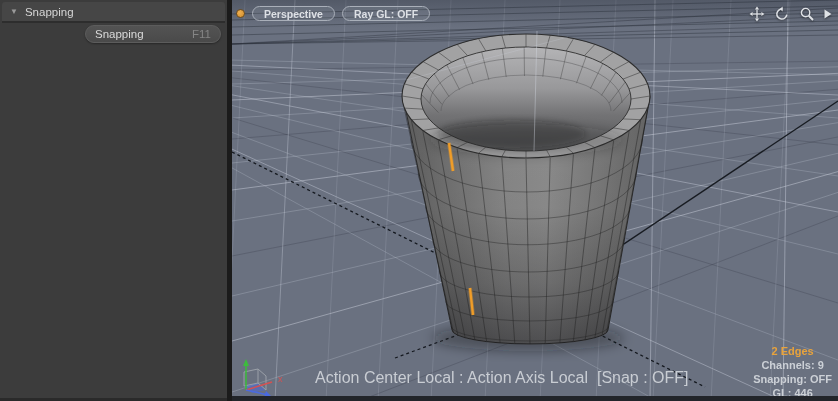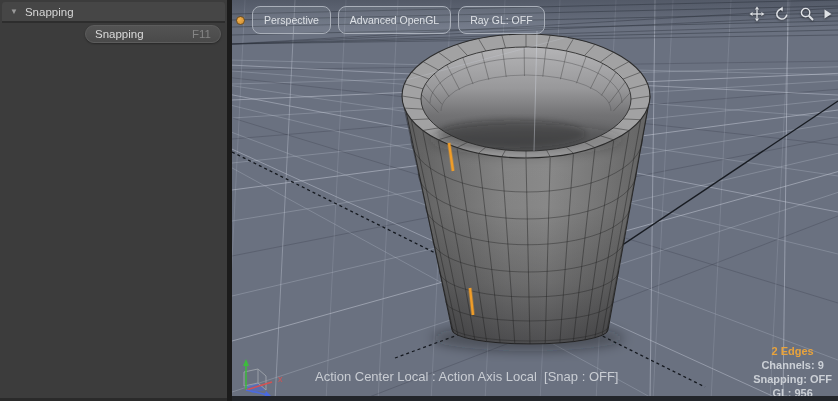--- a/index.html
+++ b/index.html
@@ -24,26 +24,26 @@
 
   
   #viewport{position:absolute;left:232px;top:0;width:606px;height:401px;background:#6a7180;overflow:hidden;}
   #scene{position:absolute;left:0;top:0;}
   #topShade{position:absolute;left:0;top:0;width:100%;height:28px;pointer-events:none;
             background:linear-gradient(rgba(30,36,47,.30),rgba(30,36,47,0));}
   #vpToolbar{position:absolute;left:4px;top:6px;display:flex;align-items:center;gap:7px;}
   .vp-dot{width:7px;height:7px;border-radius:50%;border:1px solid #6e4d1e;
           background:radial-gradient(circle at 35% 35%,#f0b050,#b06f1d);}
   .pill{height:15px;display:flex;align-items:center;box-sizing:border-box;
-        padding:13px 11px;border:1px solid #a9afb9;border-radius:8px;
-        background:rgba(218,224,236,.10);color:#dde0e5;font-size:10.5px;white-space:nowrap;}
+        padding:0 11px;border:1px solid #a9afb9;border-radius:8px;
+        background:rgba(218,224,236,.10);color:#dde0e5;font-size:10.5px;white-space:nowrap;font-weight:bold;}
   #navTools{position:absolute;right:6px;top:6px;display:flex;align-items:center;gap:9px;}
   #navTools svg{filter:drop-shadow(0 1px 1px rgba(0,0,0,.45));display:block;}
   #status{position:absolute;right:6px;top:344px;text-align:center;font-size:11px;line-height:14px;color:#ccd0d6;font-weight:bold;}
-  #footerText{position:absolute;left:83px;top:369px;font-size:13px;color:#c9cdd3;white-space:pre;}
+  #footerText{position:absolute;left:83px;top:369px;font-size:16px;color:#c9cdd3;white-space:pre;}
   #bottomStrip{position:absolute;left:0;bottom:0;width:100%;height:5px;background:#22252a;}
 </style>
 </head>
 <body>
 
 <div id="app">
 
   <div id="panel">
     <div class="panel-header">
       <span class="tri">▼</span>
@@ -238,21 +238,20 @@
           <line x1="246" y1="390" x2="268" y2="395" stroke="#4a6ae0" stroke-width="1.5"></line>
           <polygon points="266,391 271,396 264,397" fill="#4a6ae0"></polygon>
         </g>
     </svg>
 
     <div id="topShade"></div>
 
     <div id="vpToolbar">
       <span class="vp-dot" style="background: radial-gradient(circle at 35% 35%, rgb(240, 176, 80), rgb(207, 140, 44));"></span>
       <span class="pill">Perspective</span>
-      <span class="pill">Advanced OpenGL</span>
       <span class="pill">Ray GL: OFF</span>
     </div>
 
     <div id="navTools">
       <svg width="16" height="16" viewBox="0 0 16 16">
         <g stroke="#dfe2e6" stroke-width="1.3" fill="#dfe2e6">
           <line x1="8" y1="3.5" x2="8" y2="12.5"></line>
             <line x1="3.5" y1="8" x2="12.5" y2="8"></line>
           <polygon points="8,0.5 5.9,3.6 10.1,3.6" stroke="none"></polygon>
           <polygon points="8,15.5 5.9,12.4 10.1,12.4" stroke="none"></polygon>
@@ -270,20 +269,20 @@
       </svg>
       <svg width="8" height="10" viewBox="0 0 8 10">
         <polygon points="0.5,0.5 7.5,5 0.5,9.5" fill="#dfe2e6"></polygon>
       </svg>
     </div>
 
     <div id="status">
       <div style="color: rgb(232, 163, 60);">2 Edges</div>
       <div>Channels: 9</div>
       <div>Snapping: OFF</div>
-      <div>GL: 956</div>
+      <div>GL: 446</div>
       <div>13 mm</div>
     </div>
 
     <div id="footerText">Action Center Local : Action Axis Local  [Snap : OFF]</div>
     <div id="bottomStrip"></div>
   </div>
 </div>
 
 </body></html>

